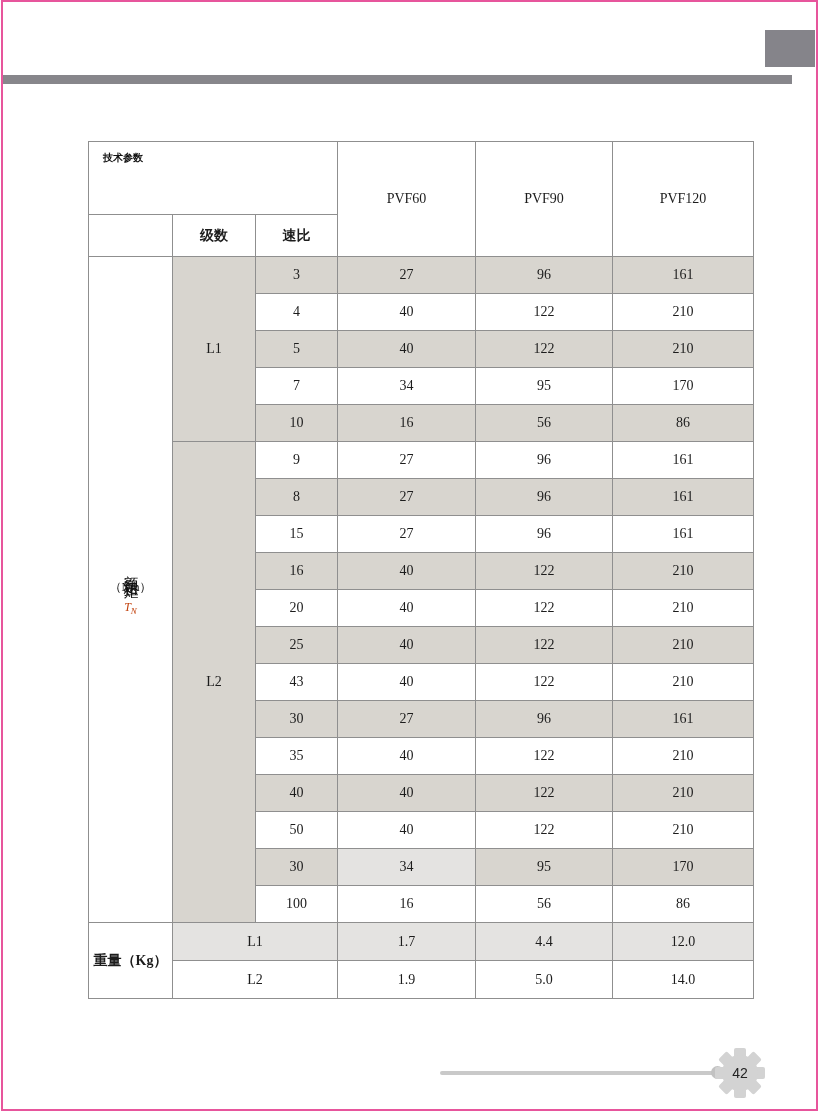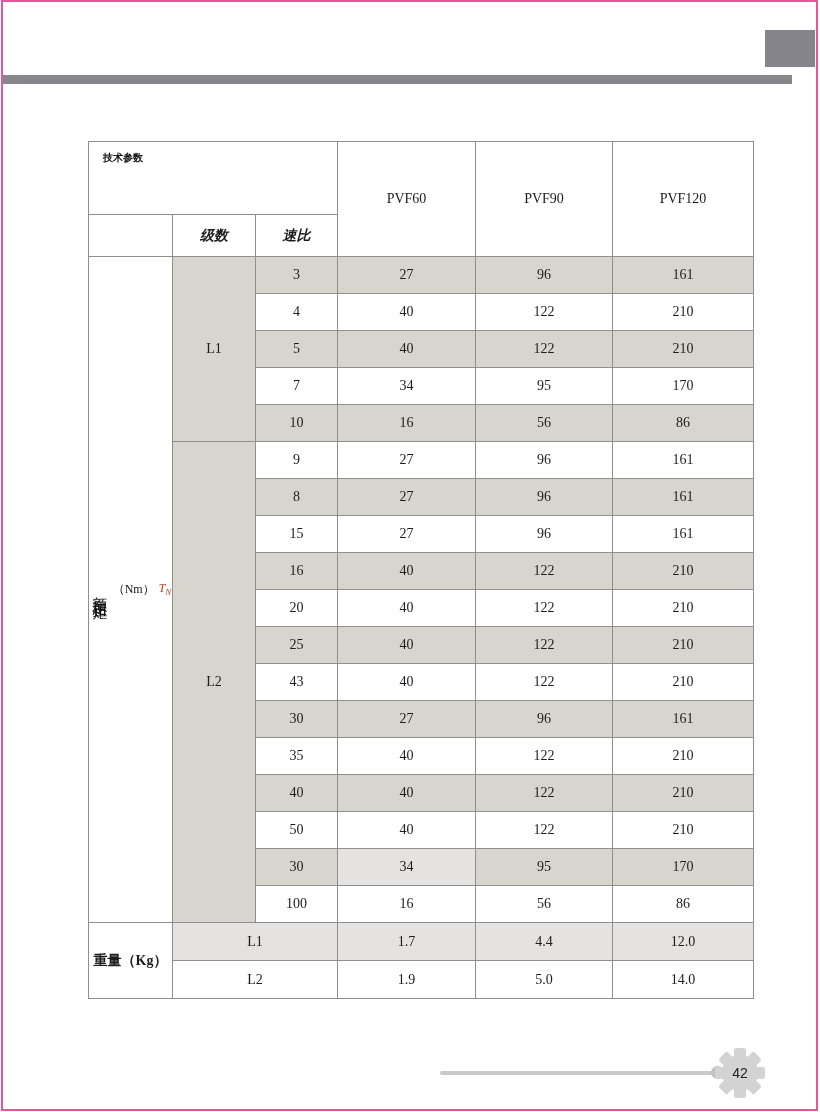--- a/index.html
+++ b/index.html
@@ -19,34 +19,34 @@
   table.spec{border-collapse:collapse;table-layout:fixed;width:665px;}
   table.spec td{
     border:1px solid #8f8f8f;text-align:center;vertical-align:middle;
     font-family:"Liberation Serif","DejaVu Serif",serif;font-size:14px;color:#1c1c1c;
     padding:0;overflow:hidden;
   }
   tr.hr1{height:73px;} tr.hr2{height:42px;} tr.dr{height:37px;} tr.wr{height:38px;}
   td.shade{background:#d8d5cf;}
   td.shade-light{background:#e4e3e1;}
   td.colhead{font-family:"Liberation Sans","DejaVu Sans",sans-serif;font-size:15px;color:#111;}
-  td.cjk-head{font-family:"Liberation Sans","DejaVu Sans",sans-serif;font-size:15px;font-weight:bold;color:#111;font-style:italic;}
+  td.cjk-head{font-family:"Liberation Sans","DejaVu Sans",sans-serif;font-size:15px;font-weight:bold;color:#111;}
 
   
   td.corner{position:relative;padding:0;}
   .corner-inner{position:relative;width:100%;height:100%;}
   .corner-svg{position:absolute;left:0;top:0;width:100%;height:100%;}
   .corner-tr{position:absolute;right:13px;top:16px;font-weight:bold;font-size:15px;
     font-family:"Liberation Sans","DejaVu Sans",sans-serif;letter-spacing:2px;color:#be185d;margin-top:36px;}
   .corner-bl{position:absolute;left:14px;bottom:13px;font-weight:bold;font-size:10px;
     font-family:"Liberation Sans","DejaVu Sans",sans-serif;color:#111;}
 
   
   td.rated-cell{vertical-align:middle;}
-  .rated-box{display:flex;flex-direction:row;align-items:center;justify-content:center;gap:4px;}
+  .rated-box{display:flex;flex-direction:column;align-items:center;justify-content:center;gap:4px;}
   .rated-vert{writing-mode:vertical-rl;text-orientation:upright;font-size:15px;letter-spacing:3px;
     font-family:"Liberation Sans","DejaVu Sans",sans-serif;color:#111;}
   .rated-unit{font-size:12px;color:#111;}
   .rated-sym{font-size:12px;font-style:italic;font-family:"Liberation Serif",serif;color:#c2410c;}
   .rated-sym sub{font-size:9px;}
 
   td.weight-label{font-family:"Liberation Sans","DejaVu Sans",sans-serif;font-size:14px;font-weight:bold;color:#111;margin-left:17px;}
 
   
   .rule-line{position:absolute;left:440px;top:1071px;width:276px;height:4px;background:#c9c9c9;border-radius:2px;}

